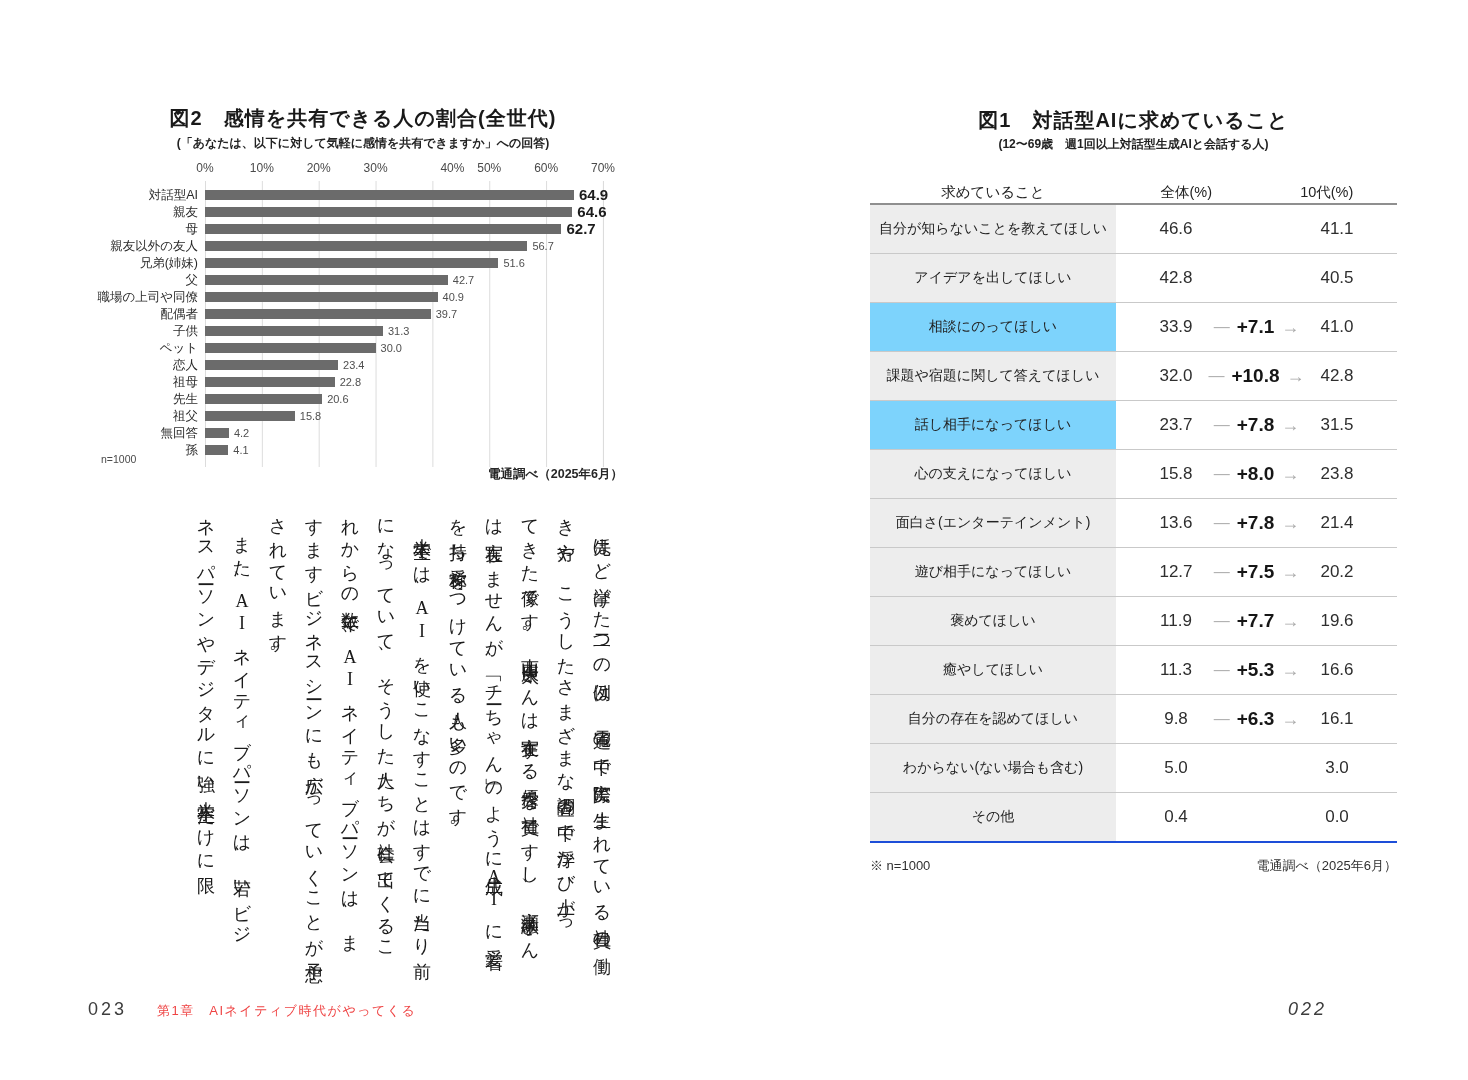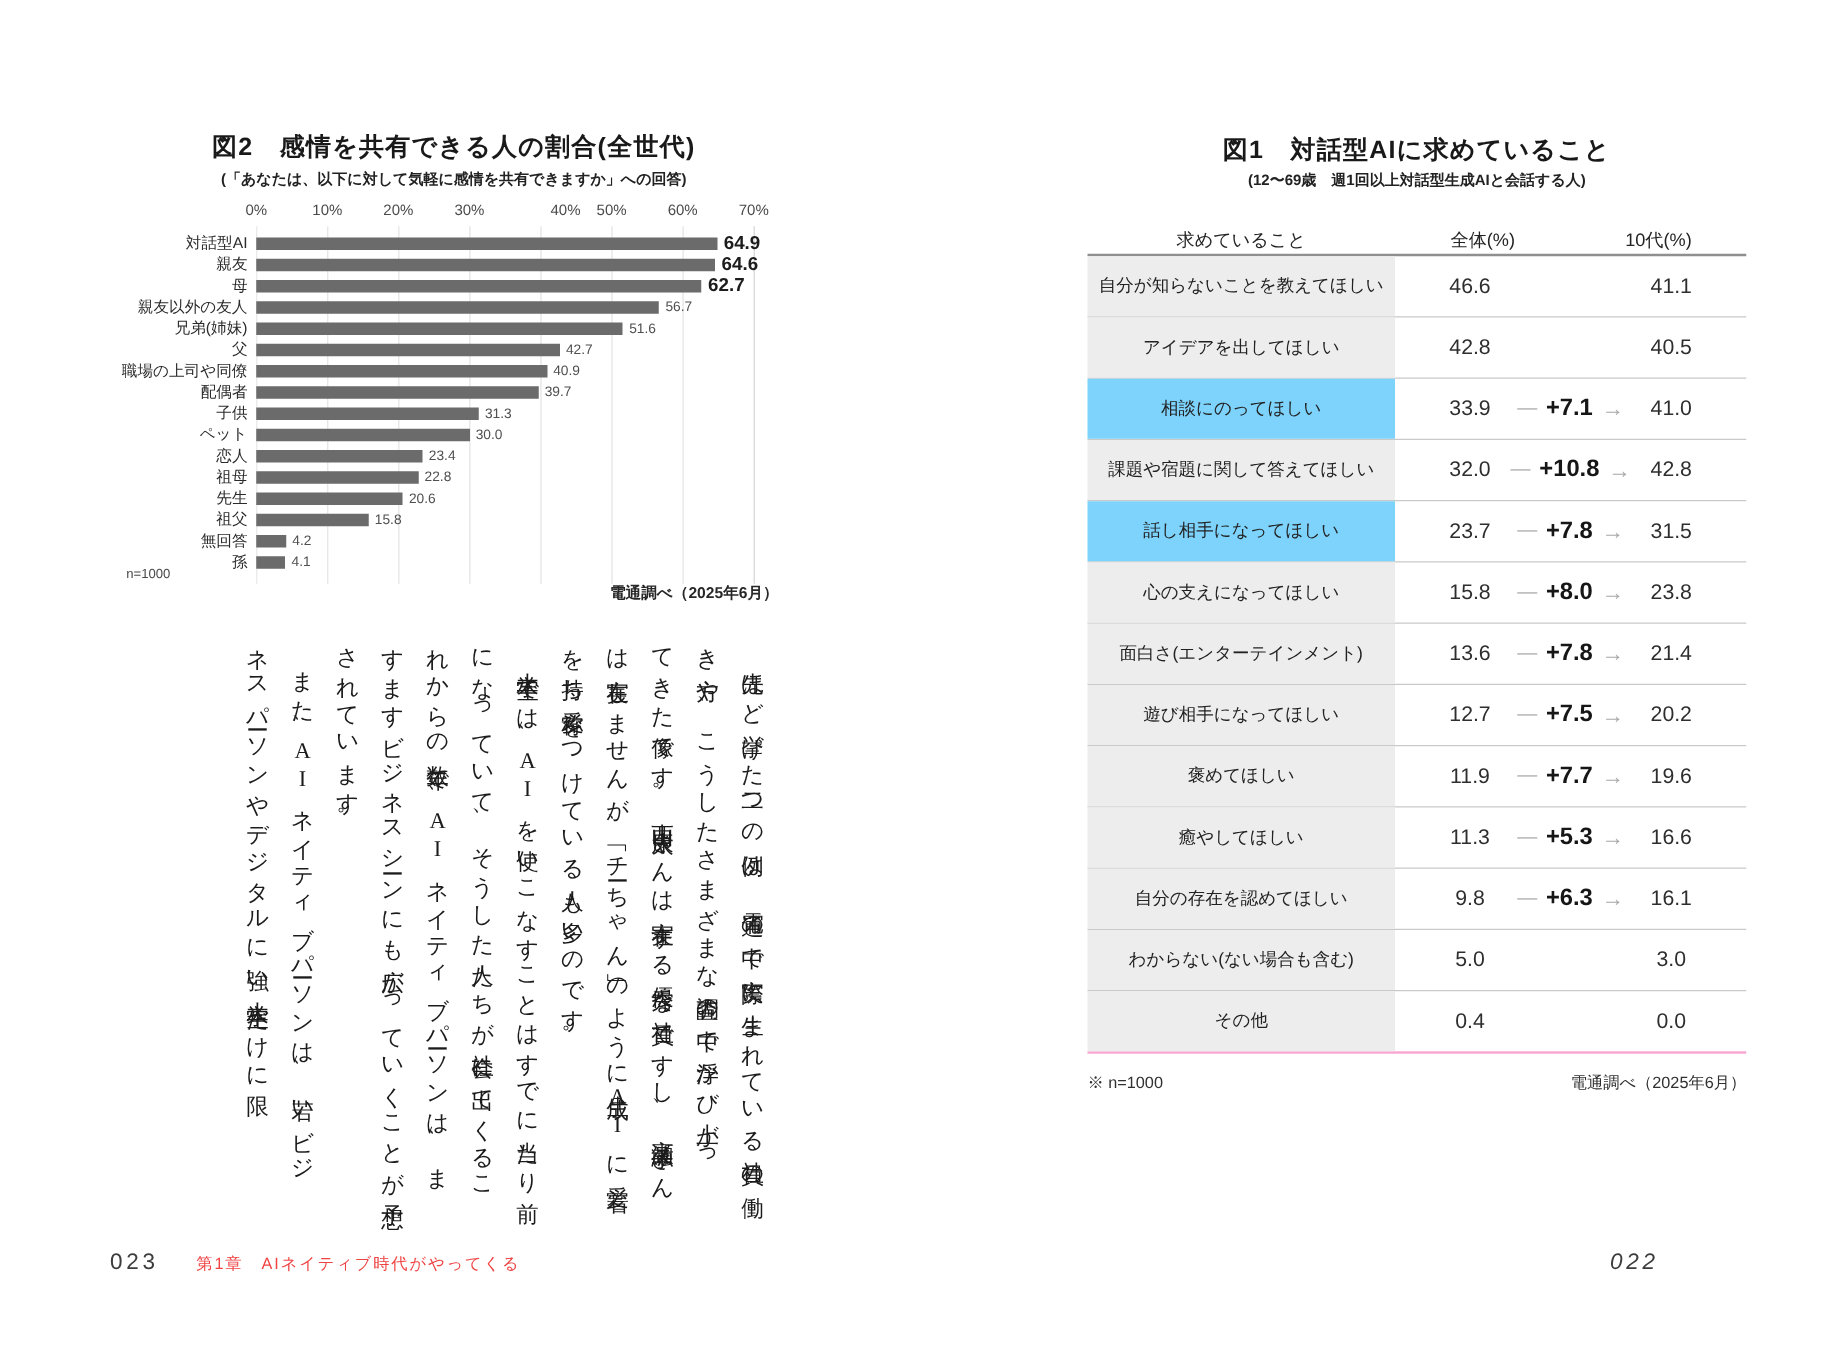--- a/index.html
+++ b/index.html
@@ -39,21 +39,21 @@
   .pageno{font-size:18px;letter-spacing:3px;color:#3d3d3d;}
   .chapter{font-size:13px;letter-spacing:1.5px;color:#ef4444;}
   .pfoot-right{position:absolute;left:1288px;top:999px;font-style:italic;}
   
   .table-wrap{position:absolute;left:870px;top:108px;width:527px;}
   .tbl-title{text-align:center;font-size:20px;font-weight:700;letter-spacing:1px;line-height:24px;color:#191919;}
   .tbl-subtitle{text-align:center;font-size:12px;font-weight:700;margin-top:4px;color:#222;}
   .tbl-header{display:flex;margin-top:28px;height:22px;align-items:center;font-size:14.5px;color:#232323;}
   .tbl-header .h1{width:246px;text-align:center;}
   .tbl-header .h2,.tbl-header .h3{flex:1;text-align:center;}
-  .tbl{border-top:2px solid #8f8f8f;border-bottom:2px solid #f9a8d4;}
+  .tbl{border-top:2px solid #8f8f8f;border-bottom:2px solid #1d4ed8;}
   .trow{display:flex;height:48px;border-bottom:1px solid #c9c9c9;}
   .trow:last-child{border-bottom:none;}
   .tlabel{width:246px;background:#ededed;display:flex;align-items:center;justify-content:center;
     font-size:14px;color:#222;text-align:center;}
   .tvals{flex:1;position:relative;display:flex;align-items:center;font-size:17px;color:#2e2e2e;gap:41px;}
   .tv{width:50%;text-align:center;}
   .trio{position:absolute;left:50%;top:50%;transform:translate(-50%,-50%);
     display:flex;align-items:center;gap:7px;white-space:nowrap;}
   .trio .dash{color:#b0b0b0;font-size:16px;}
   .trio .delta{color:#161616;font-size:19px;font-weight:600;}

